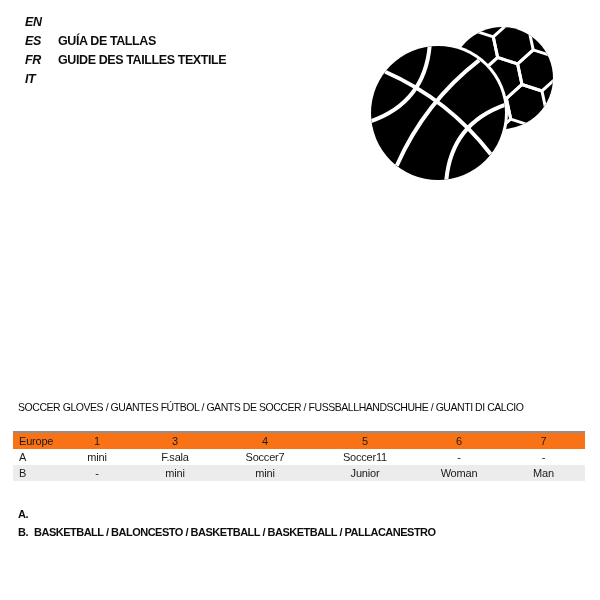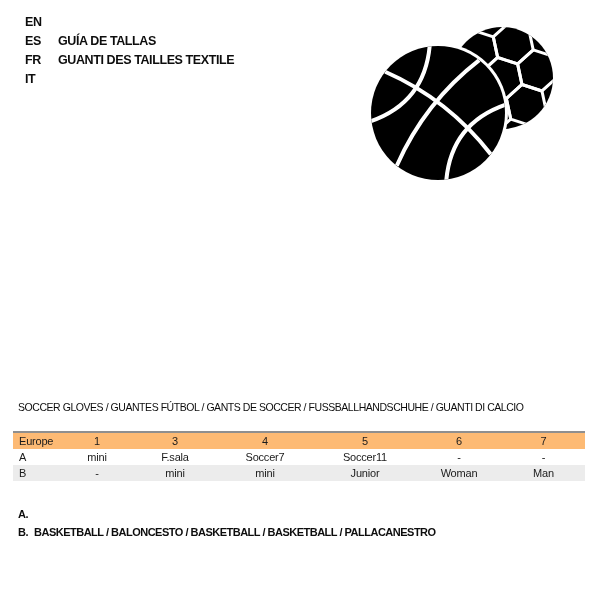--- a/index.html
+++ b/index.html
@@ -3,21 +3,21 @@
 <meta charset="utf-8">
 <style>
   html,body{margin:0;padding:0;}
   body{
     width:600px;height:600px;background:#ffffff;position:relative;overflow:hidden;
     font-family:"Liberation Sans","DejaVu Sans",sans-serif;color:#111;
   }
   
   .langs{position:absolute;left:25px;top:13px;}
   .lang-row{display:flex;font-weight:bold;font-size:12.5px;line-height:19px;letter-spacing:-0.4px;color:#0d0d0d;}
-  .lang-code{width:33px;flex:0 0 33px;}
+  .lang-code{width:33px;flex:0 0 33px;font-style:italic;}
   
   .balls{position:absolute;left:363px;top:10px;}
   
   .table-title{
     position:absolute;left:18px;top:401px;font-weight:normal;font-size:10.5px;
     letter-spacing:-0.45px;color:#0d0d0d;white-space:nowrap;
   }
   table.size-table{
     position:absolute;left:13px;top:431px;width:572px;
     border-collapse:collapse;table-layout:fixed;
@@ -37,21 +37,21 @@
 <div class="langs">
   <div class="lang-row">
     <span class="lang-code">EN</span>
   </div>
   <div class="lang-row">
     <span class="lang-code">ES</span>
     <span class="lang-label">GUÍA DE TALLAS</span>
   </div>
   <div class="lang-row">
     <span class="lang-code">FR</span>
-    <span class="lang-label">GUANTI DES TAILLES TEXTILE</span>
+    <span class="lang-label">GUIDE DES TAILLES TEXTILE</span>
   </div>
   <div class="lang-row">
     <span class="lang-code">IT</span>
   </div>
 </div>
 
 <svg class="balls" width="195" height="170" viewBox="0 0 195 170" xmlns="http://www.w3.org/2000/svg">
   <defs>
     <path id="hexa" d="M21,0 L10.5,18.19 L-10.5,18.19 L-21,0 L-10.5,-18.19 L10.5,-18.19 Z"></path>
     <clipPath id="cpS">
@@ -95,21 +95,21 @@
   <colgroup>
     <col style="width:47px">
       <col style="width:74px">
       <col style="width:82px">
     <col style="width:98px">
       <col style="width:102px">
       <col style="width:86px">
       <col style="width:83px">
   </colgroup>
   <tbody>
-    <tr class="hdr" style="background:#fdba74">
+    <tr class="hdr" style="background:#f97316">
       <td>Europe</td>
       <td>1</td>
       <td>3</td>
       <td>4</td>
       <td>5</td>
       <td>6</td>
       <td>7</td>
     </tr>
     <tr>
       <td>A</td>

